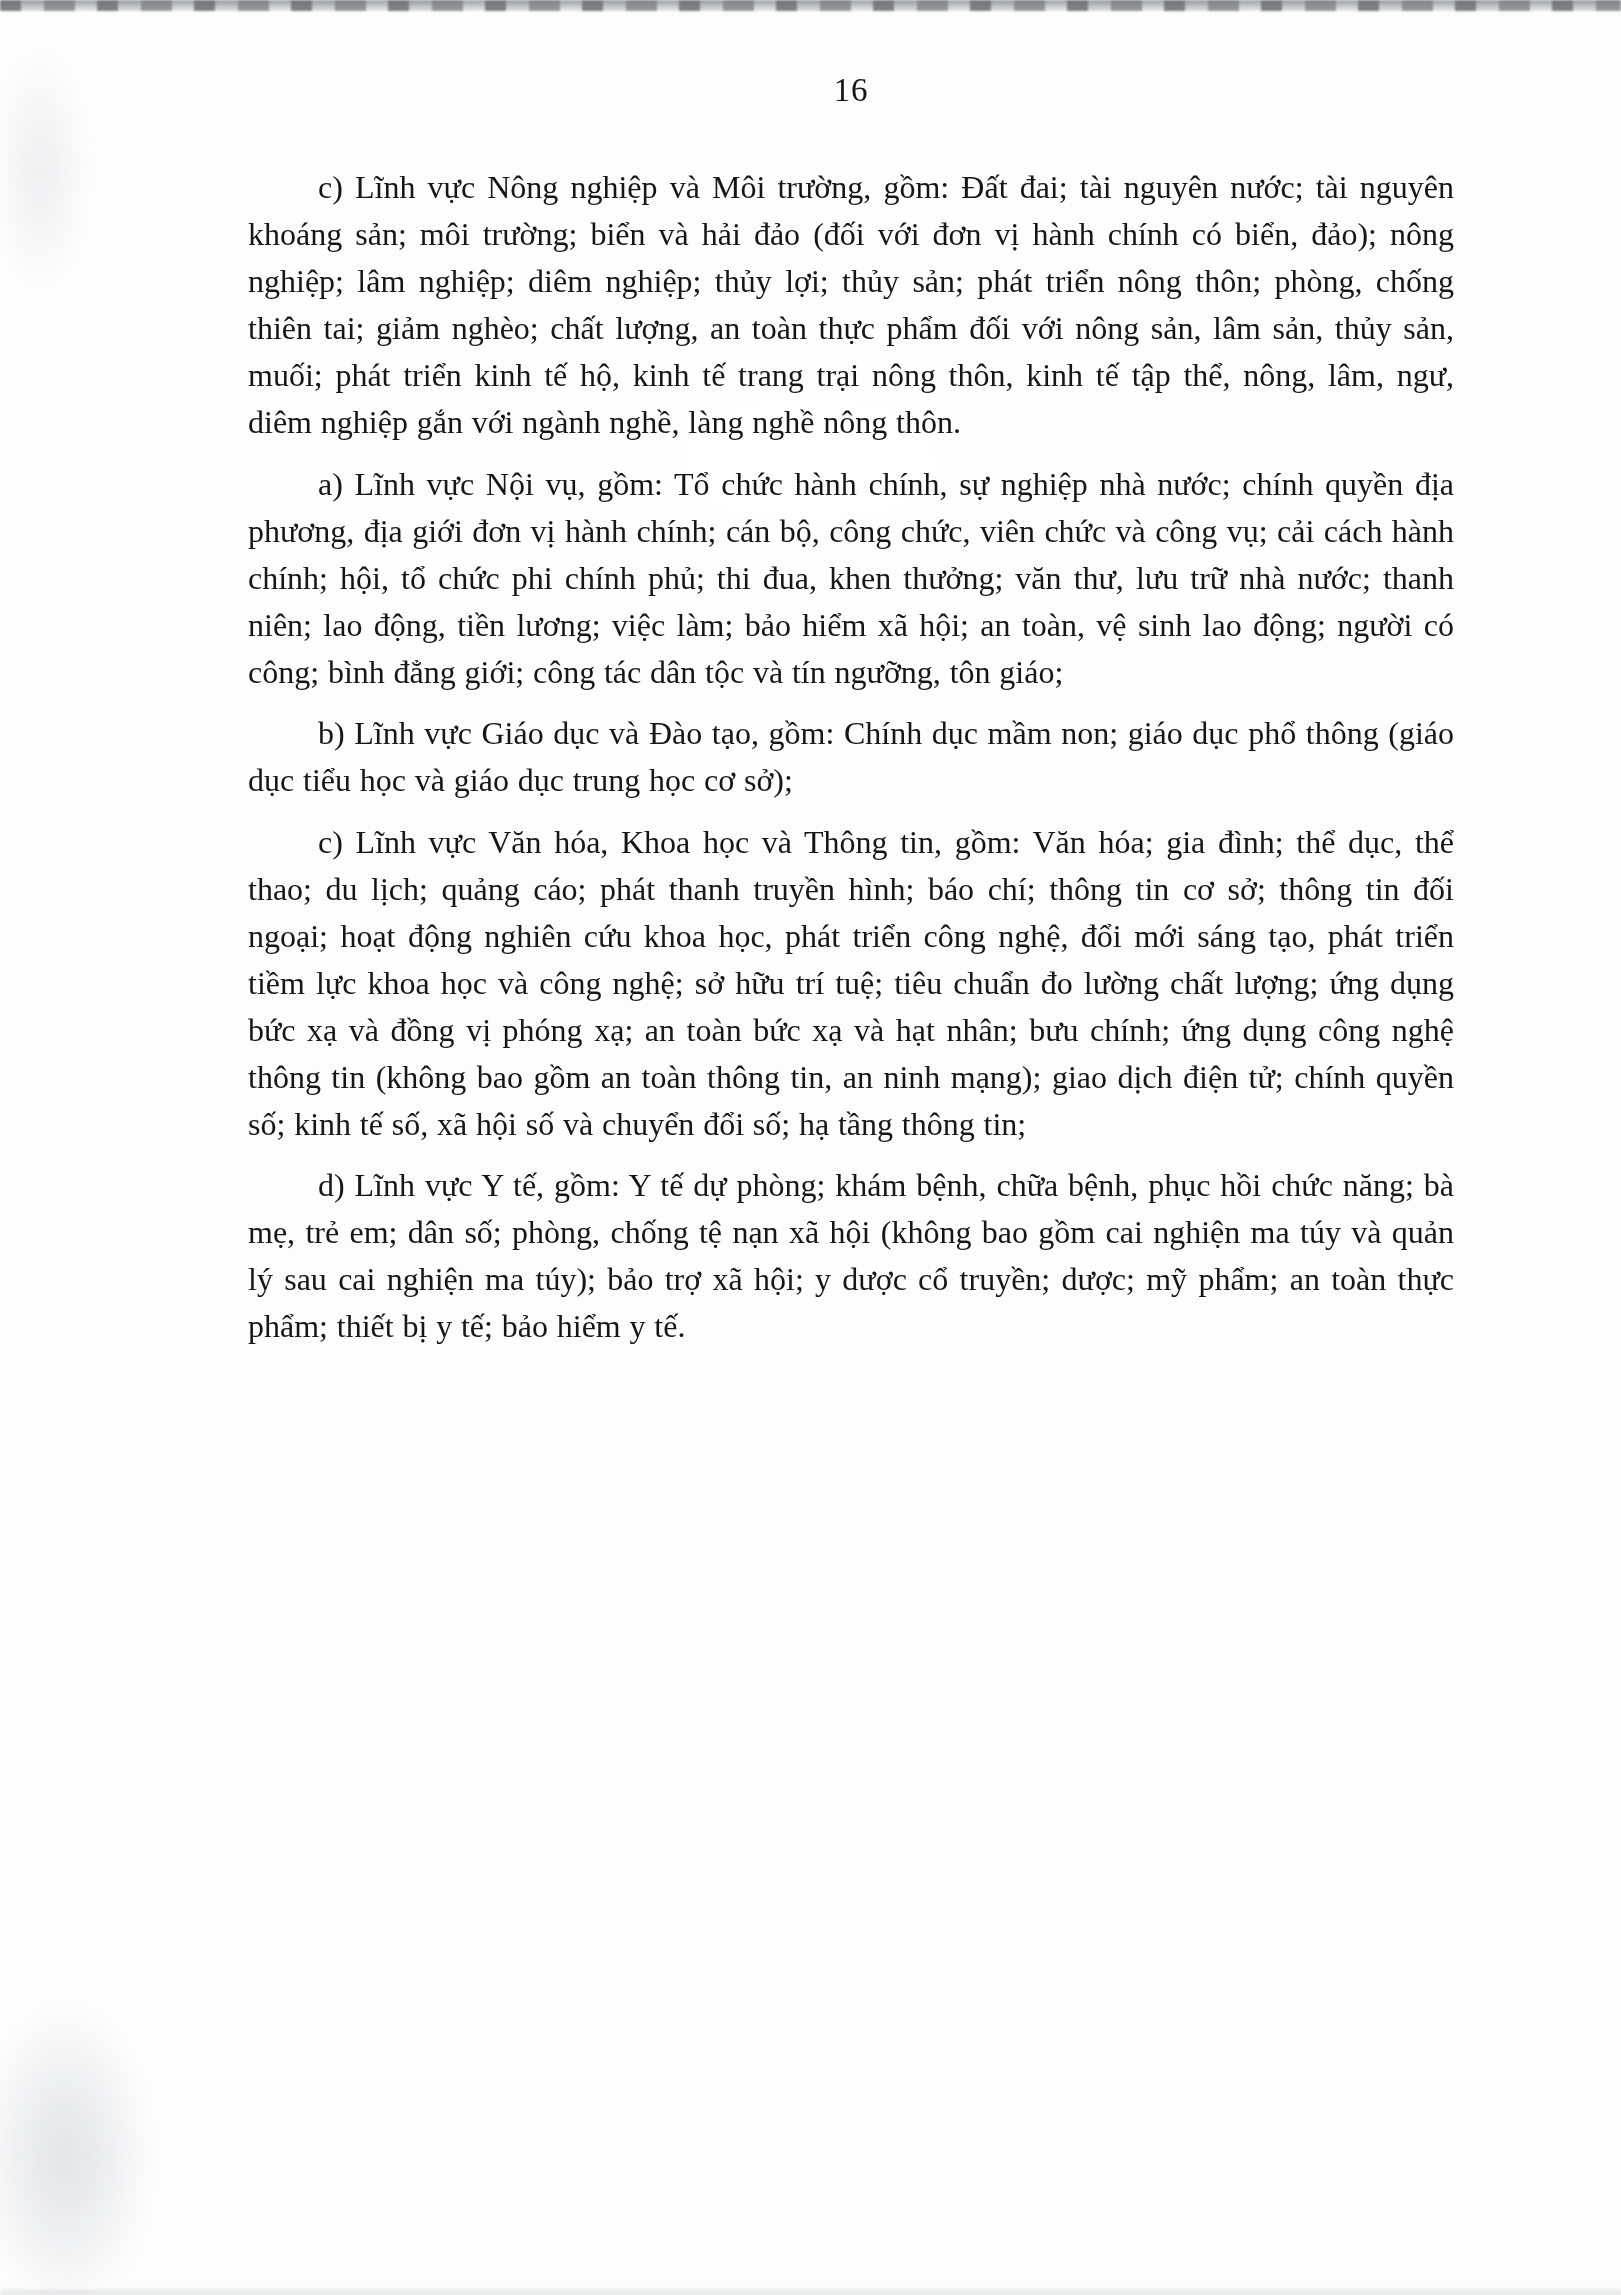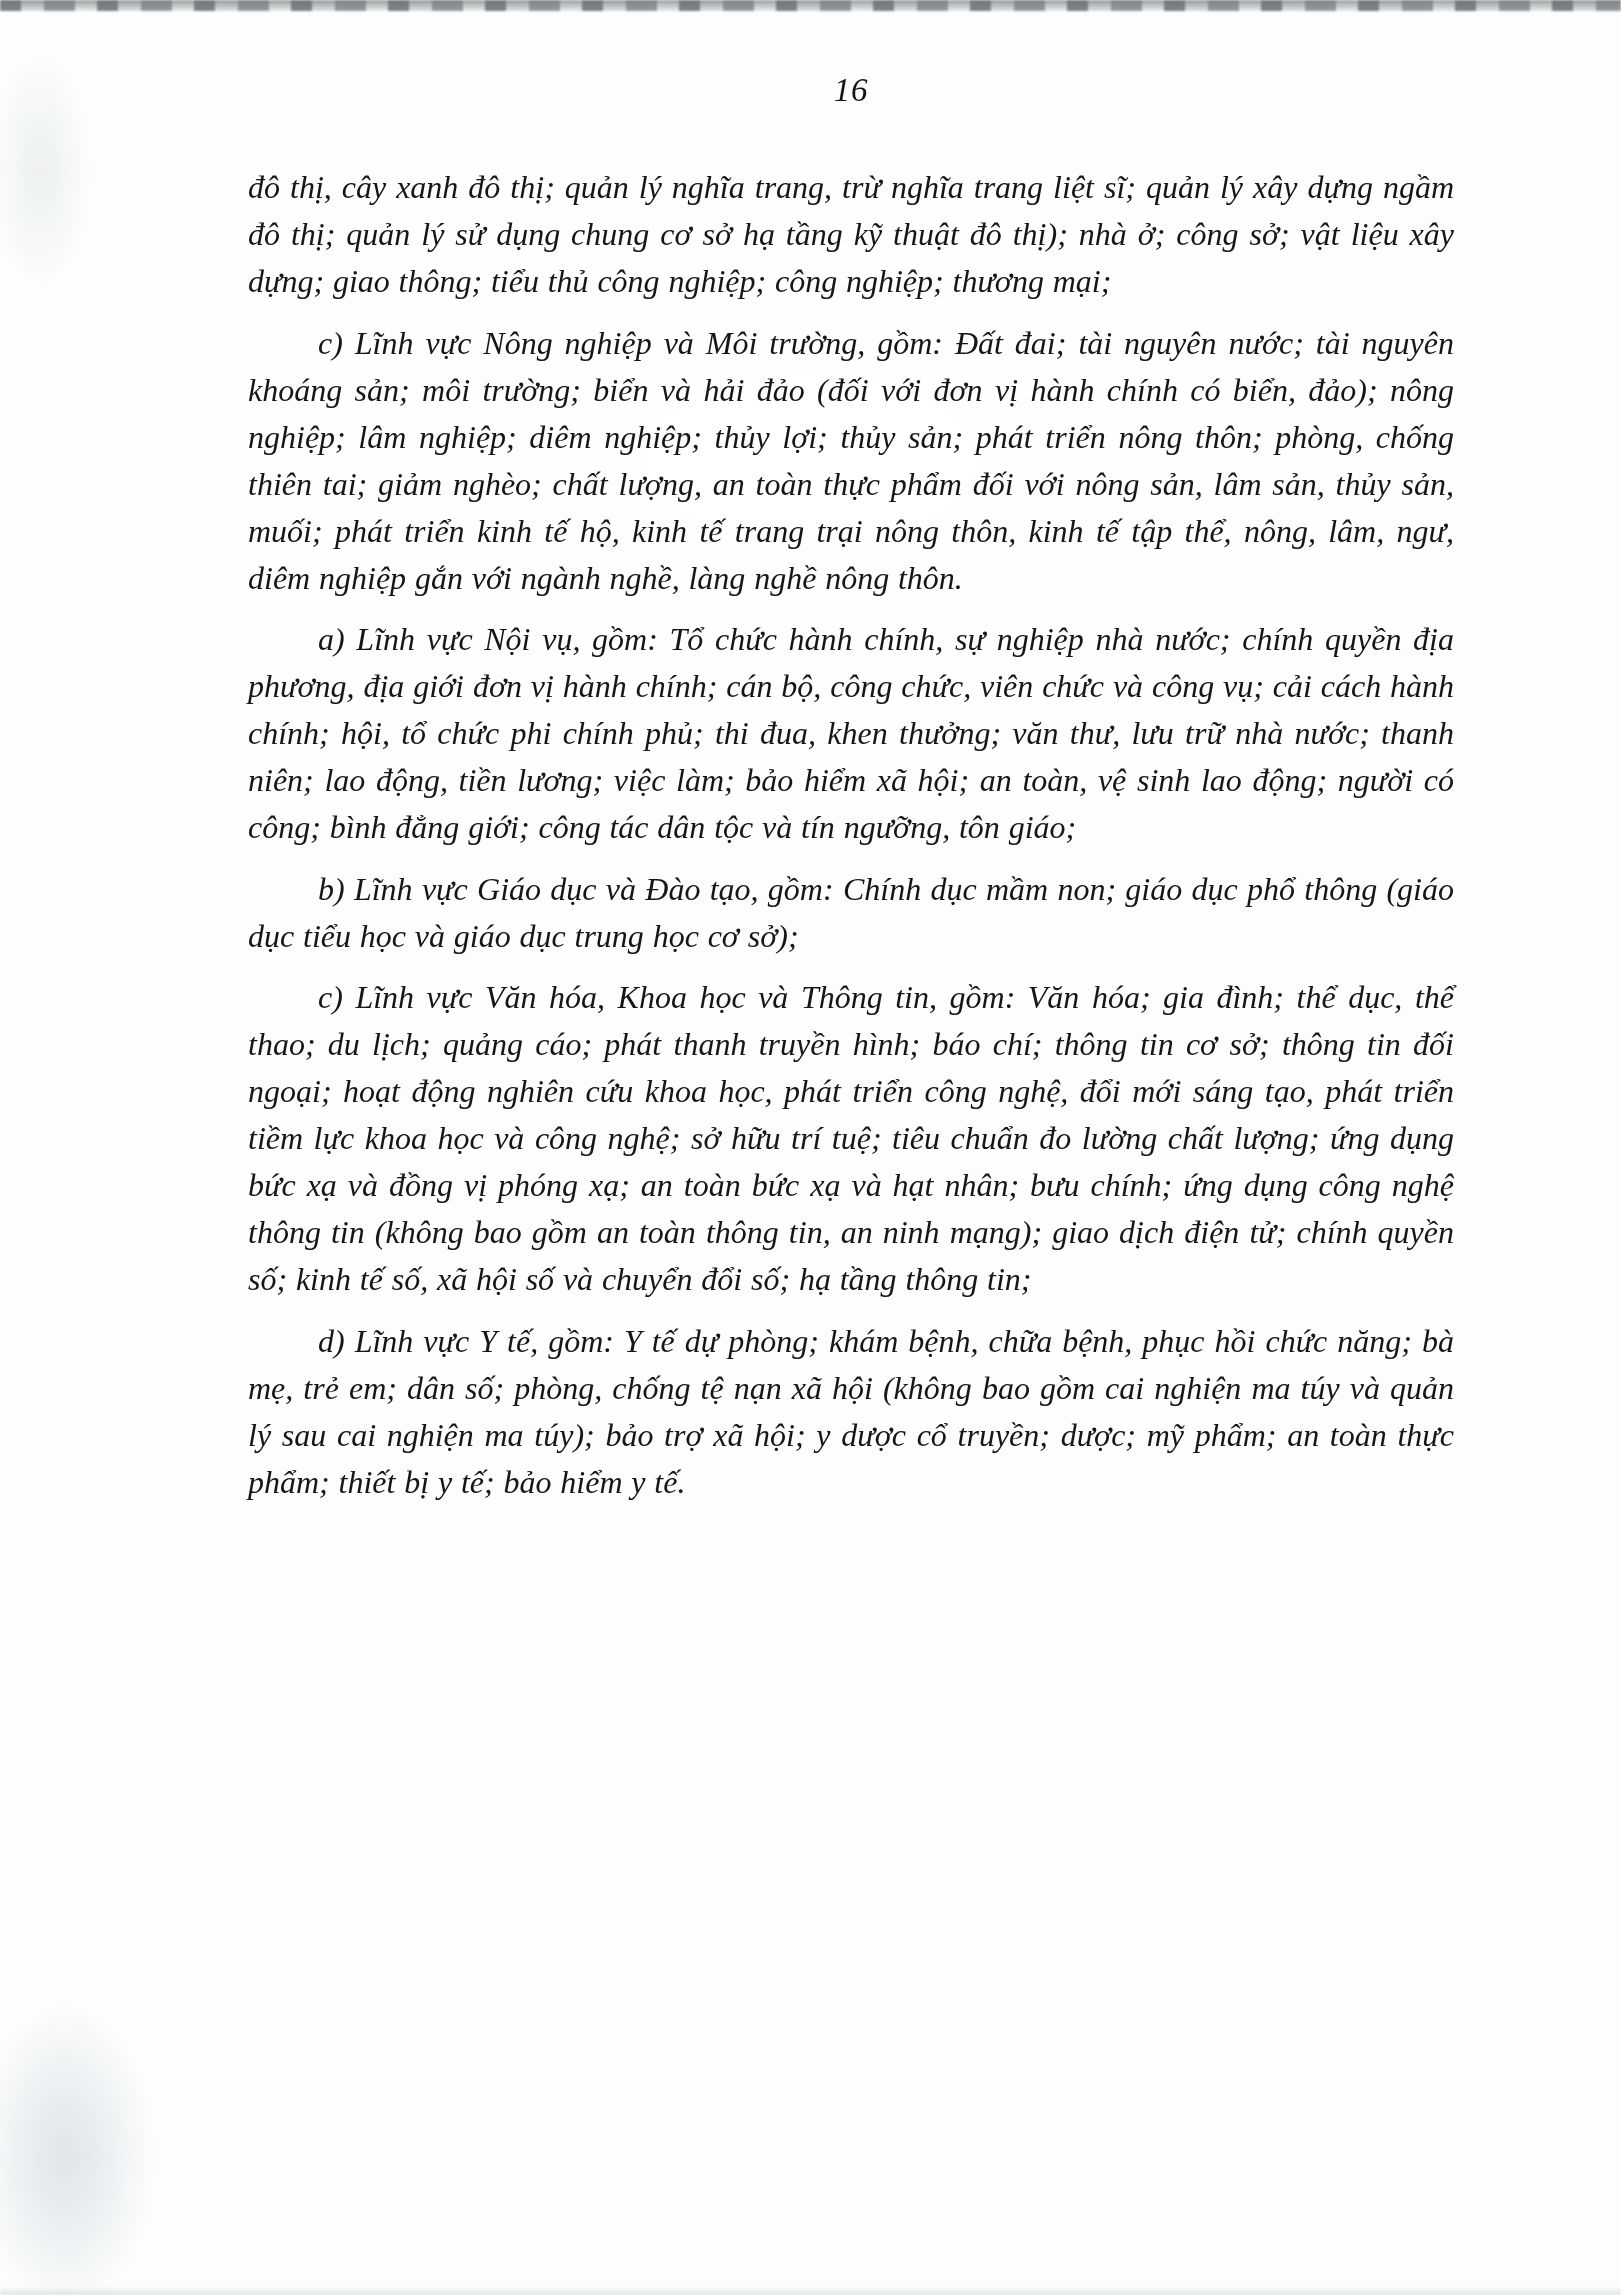--- a/index.html
+++ b/index.html
@@ -12,21 +12,20 @@
     overflow: hidden;
     font-family: "Liberation Serif", "DejaVu Serif", serif;
   }
   
   .page {
     position: absolute;
     inset: 0;
     background:
       radial-gradient(973px 486px at 50% 20%, rgba(255,255,255,.9), rgba(255,255,255,0)),
       #fcfdfd;
-    font-style: italic;
   }
   
   .scan-edge-top {
     position: absolute;
     top: 0; left: 0;
     width: 100%; height: 11.3px;
     background:
       repeating-linear-gradient(90deg,
         rgba(58,66,70,.85) 0 21px,
         rgba(130,140,146,.35) 21px 44px,
@@ -89,21 +88,20 @@
 </head>
 <body>
 
 <div class="page">
   <div class="scan-edge-top"></div>
   <div class="scan-smudge2"></div>
 
   <div class="doc">
     <div class="page-num">16</div>
     <div>
-        <p class="para no-indent">đô thị, cây xanh đô thị; quản lý nghĩa trang, trừ nghĩa trang liệt sĩ; quản lý xây dựng ngầm đô thị; quản lý sử dụng chung cơ sở hạ tầng kỹ thuật đô thị); nhà ở; công sở; vật liệu xây dựng; giao thông; tiểu thủ công nghiệp; công nghiệp; thương mại;</p>
         <p class="para">c) Lĩnh vực Nông nghiệp và Môi trường, gồm: Đất đai; tài nguyên nước; tài nguyên khoáng sản; môi trường; biển và hải đảo (đối với đơn vị hành chính có biển, đảo); nông nghiệp; lâm nghiệp; diêm nghiệp; thủy lợi; thủy sản; phát triển nông thôn; phòng, chống thiên tai; giảm nghèo; chất lượng, an toàn thực phẩm đối với nông sản, lâm sản, thủy sản, muối; phát triển kinh tế hộ, kinh tế trang trại nông thôn, kinh tế tập thể, nông, lâm, ngư, diêm nghiệp gắn với ngành nghề, làng nghề nông thôn.</p>
         <p class="para">a) Lĩnh vực Nội vụ, gồm: Tổ chức hành chính, sự nghiệp nhà nước; chính quyền địa phương, địa giới đơn vị hành chính; cán bộ, công chức, viên chức và công vụ; cải cách hành chính; hội, tổ chức phi chính phủ; thi đua, khen thưởng; văn thư, lưu trữ nhà nước; thanh niên; lao động, tiền lương; việc làm; bảo hiểm xã hội; an toàn, vệ sinh lao động; người có công; bình đẳng giới; công tác dân tộc và tín ngưỡng, tôn giáo;</p>
         <p class="para">b) Lĩnh vực Giáo dục và Đào tạo, gồm: Chính dục mầm non; giáo dục phổ thông (giáo dục tiểu học và giáo dục trung học cơ sở);</p>
         <p class="para">c) Lĩnh vực Văn hóa, Khoa học và Thông tin, gồm: Văn hóa; gia đình; thể dục, thể thao; du lịch; quảng cáo; phát thanh truyền hình; báo chí; thông tin cơ sở; thông tin đối ngoại; hoạt động nghiên cứu khoa học, phát triển công nghệ, đổi mới sáng tạo, phát triển tiềm lực khoa học và công nghệ; sở hữu trí tuệ; tiêu chuẩn đo lường chất lượng; ứng dụng bức xạ và đồng vị phóng xạ; an toàn bức xạ và hạt nhân; bưu chính; ứng dụng công nghệ thông tin (không bao gồm an toàn thông tin, an ninh mạng); giao dịch điện tử; chính quyền số; kinh tế số, xã hội số và chuyển đổi số; hạ tầng thông tin;</p>
         <p class="para">d) Lĩnh vực Y tế, gồm: Y tế dự phòng; khám bệnh, chữa bệnh, phục hồi chức năng; bà mẹ, trẻ em; dân số; phòng, chống tệ nạn xã hội (không bao gồm cai nghiện ma túy và quản lý sau cai nghiện ma túy); bảo trợ xã hội; y dược cổ truyền; dược; mỹ phẩm; an toàn thực phẩm; thiết bị y tế; bảo hiểm y tế.</p>
       </div>
   </div>
 
   <div class="scan-smudge"></div>
   <div class="scan-edge-bottom"></div>

